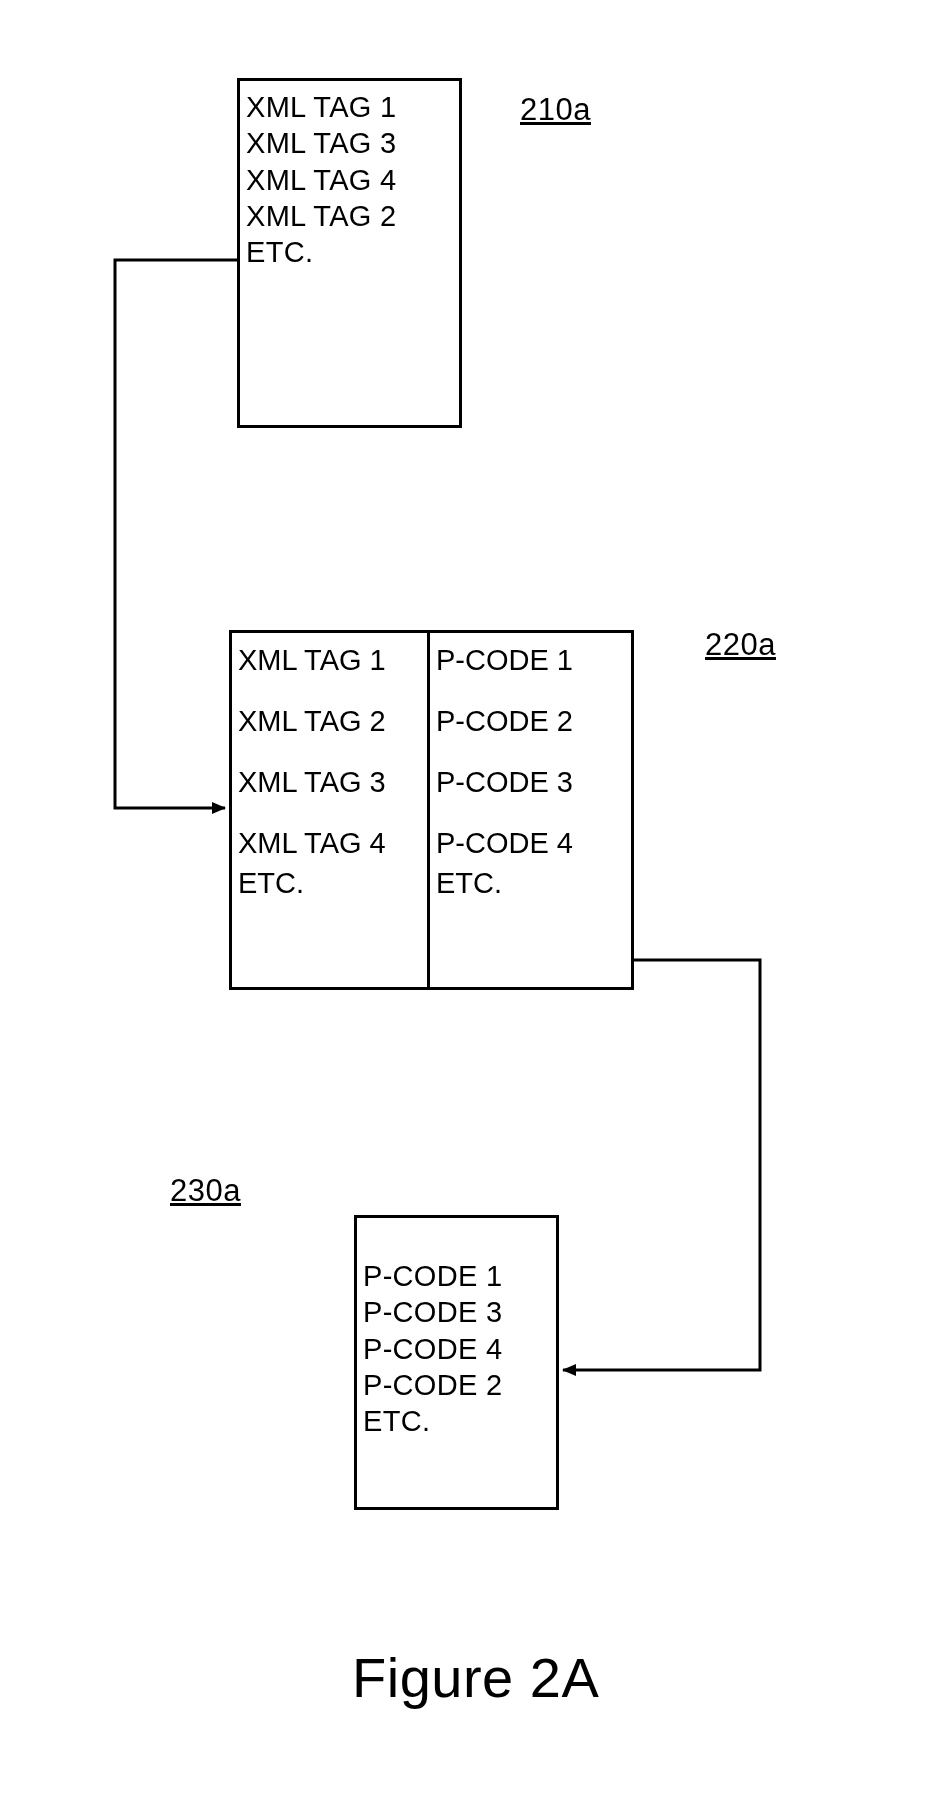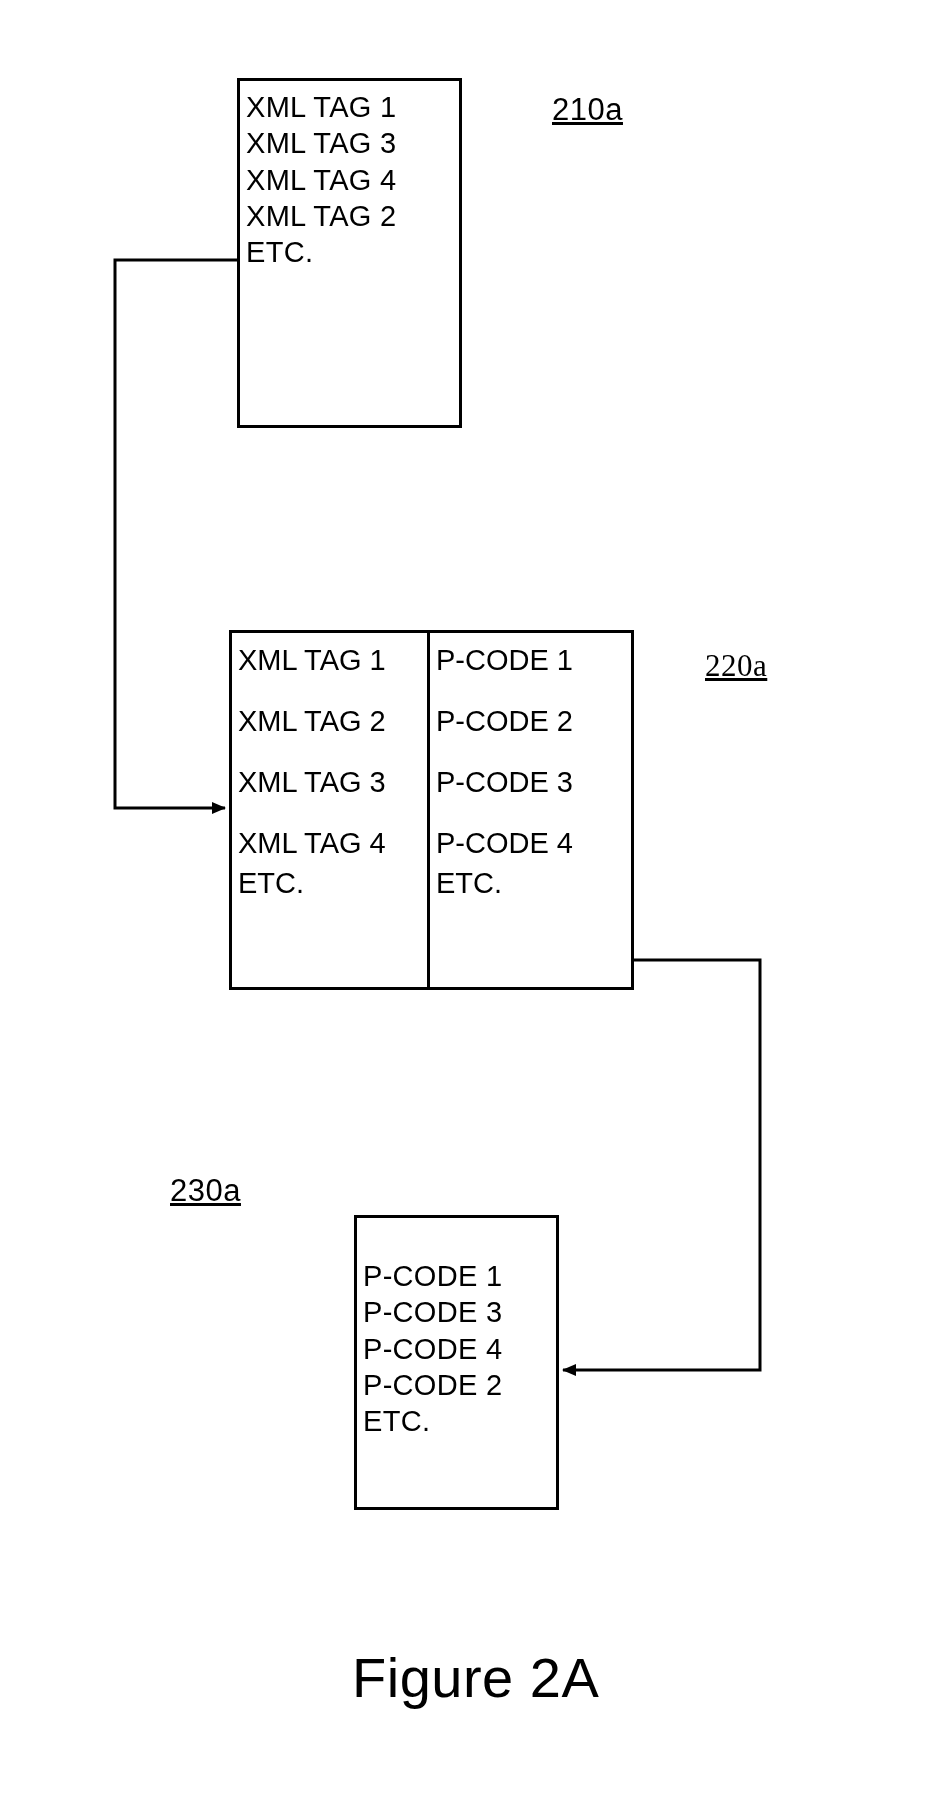--- a/index.html
+++ b/index.html
@@ -51,39 +51,39 @@
 </head>
 <body>
 
 <div class="box" style="left:237px; top:78px; width:225px; height:350px;">
   <div class="line">XML TAG 1</div>
   <div class="line">XML TAG 3</div>
   <div class="line">XML TAG 4</div>
   <div class="line">XML TAG 2</div>
   <div class="line">ETC.</div>
 </div>
-<div class="reflabel" style="left:552px; top:92px;">210a</div>
+<div class="reflabel" style="left:520px; top:92px;">210a</div>
 
 <div class="tbl" style="left:229px; top:630px; width:405px; height:360px;">
   <div class="col spaced" style="width:195px;">
     <div class="line">XML TAG 1</div>
     <div class="line">XML TAG 2</div>
     <div class="line">XML TAG 3</div>
     <div class="line" style="margin-bottom:0;">XML TAG 4</div>
     <div class="line">ETC.</div>
   </div>
   <div class="col spaced" style="flex:1;">
     <div class="line">P-CODE 1</div>
     <div class="line">P-CODE 2</div>
     <div class="line">P-CODE 3</div>
     <div class="line" style="margin-bottom:0;">P-CODE 4</div>
     <div class="line">ETC.</div>
   </div>
 </div>
-<div class="reflabel" style="left:705px; top:648px;font-family:Liberation Serif, serif;">220a</div>
+<div class="reflabel" style="left:705px; top:627px;">220a</div>
 
 <div class="box" style="left:354px; top:1215px; width:205px; height:295px; padding-top:40px;">
   <div class="line">P-CODE 1</div>
   <div class="line">P-CODE 3</div>
   <div class="line">P-CODE 4</div>
   <div class="line">P-CODE 2</div>
   <div class="line">ETC.</div>
 </div>
 <div class="reflabel" style="left:170px; top:1173px;">230a</div>
 

